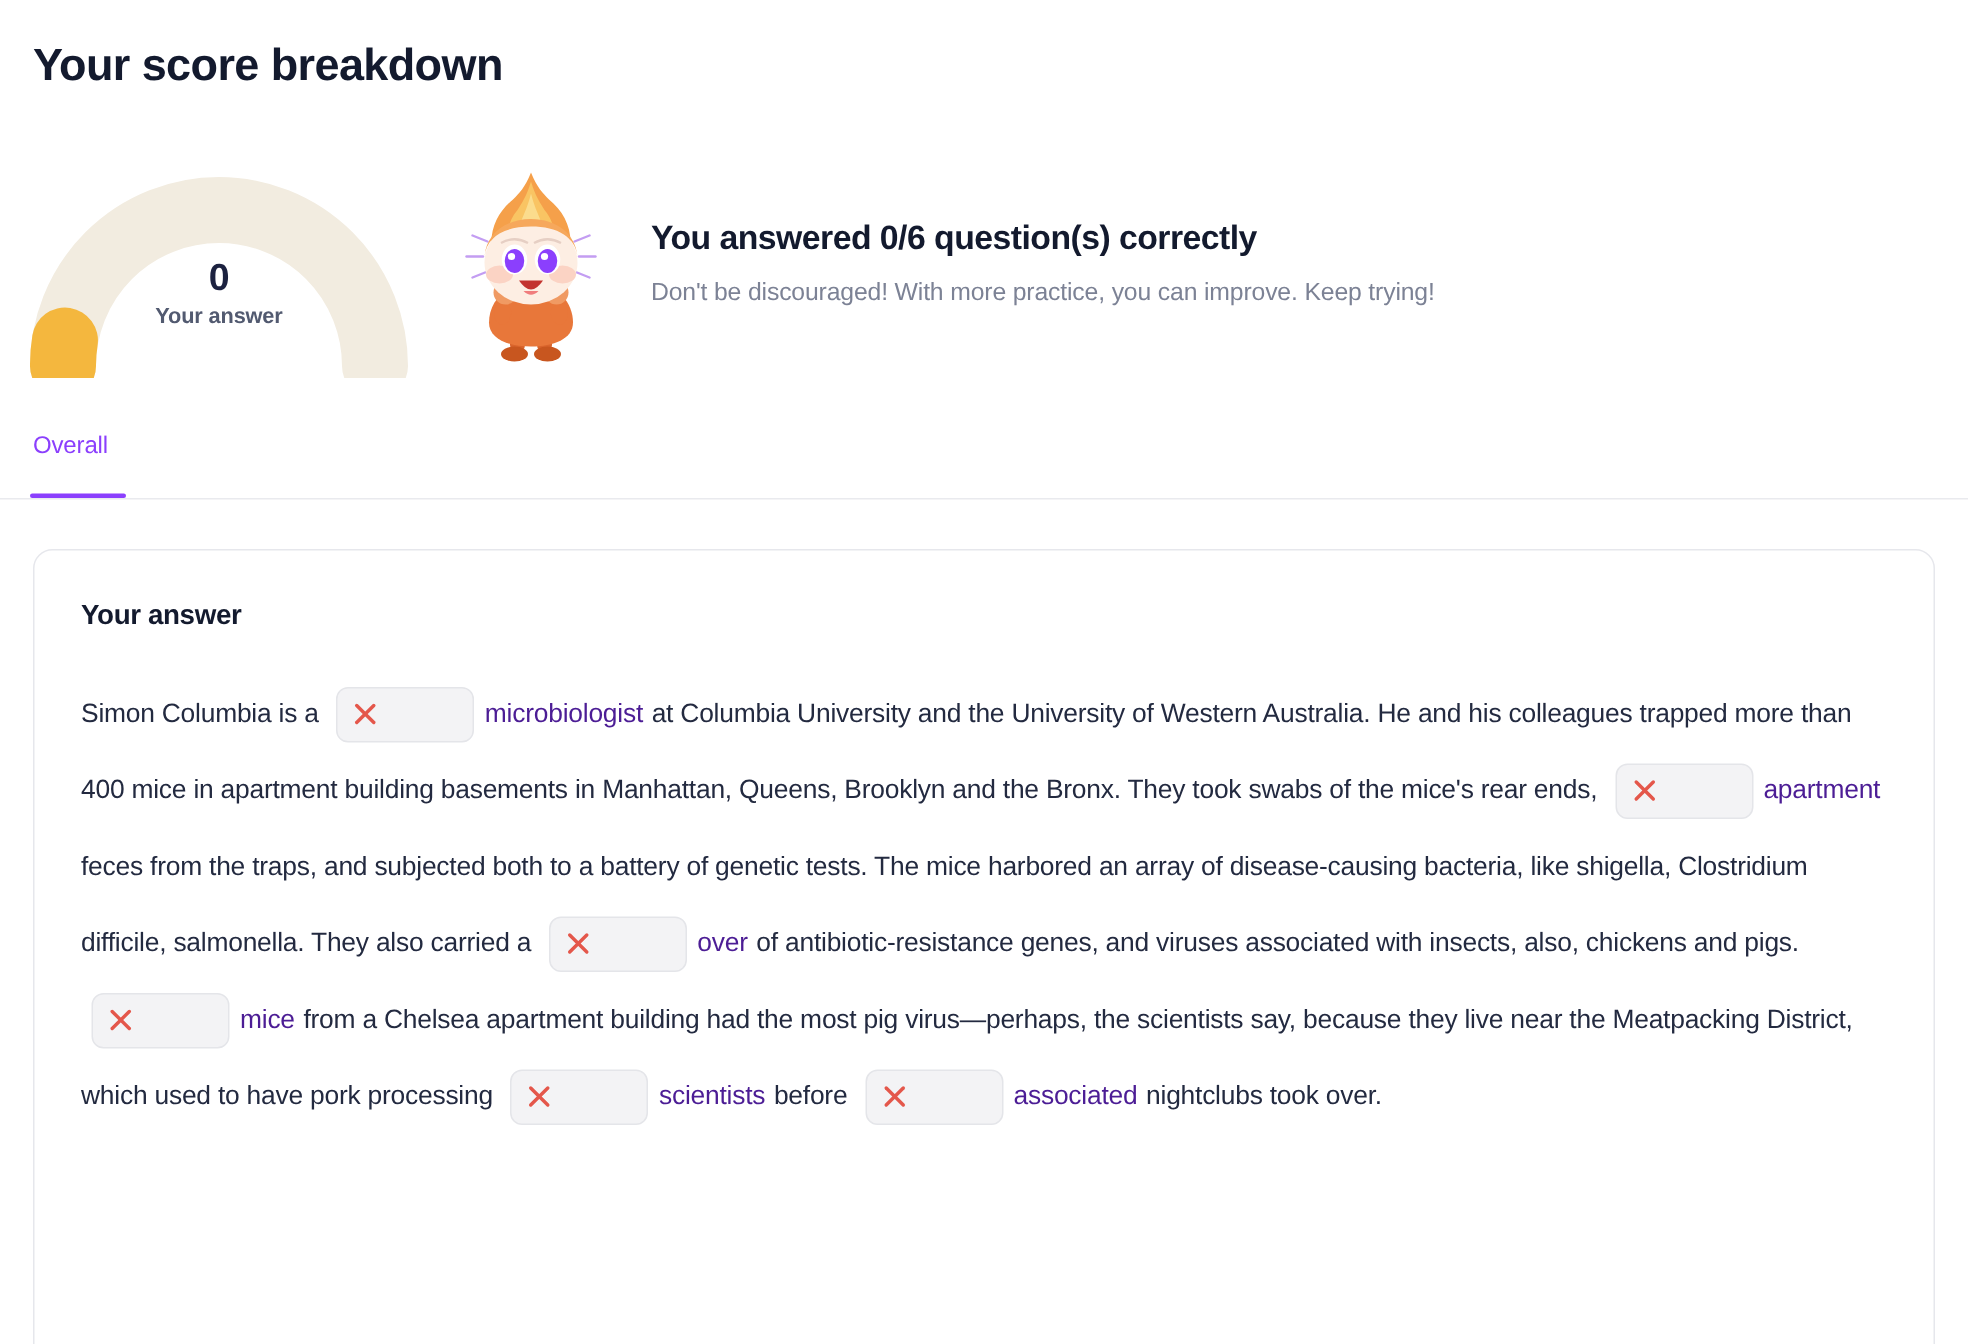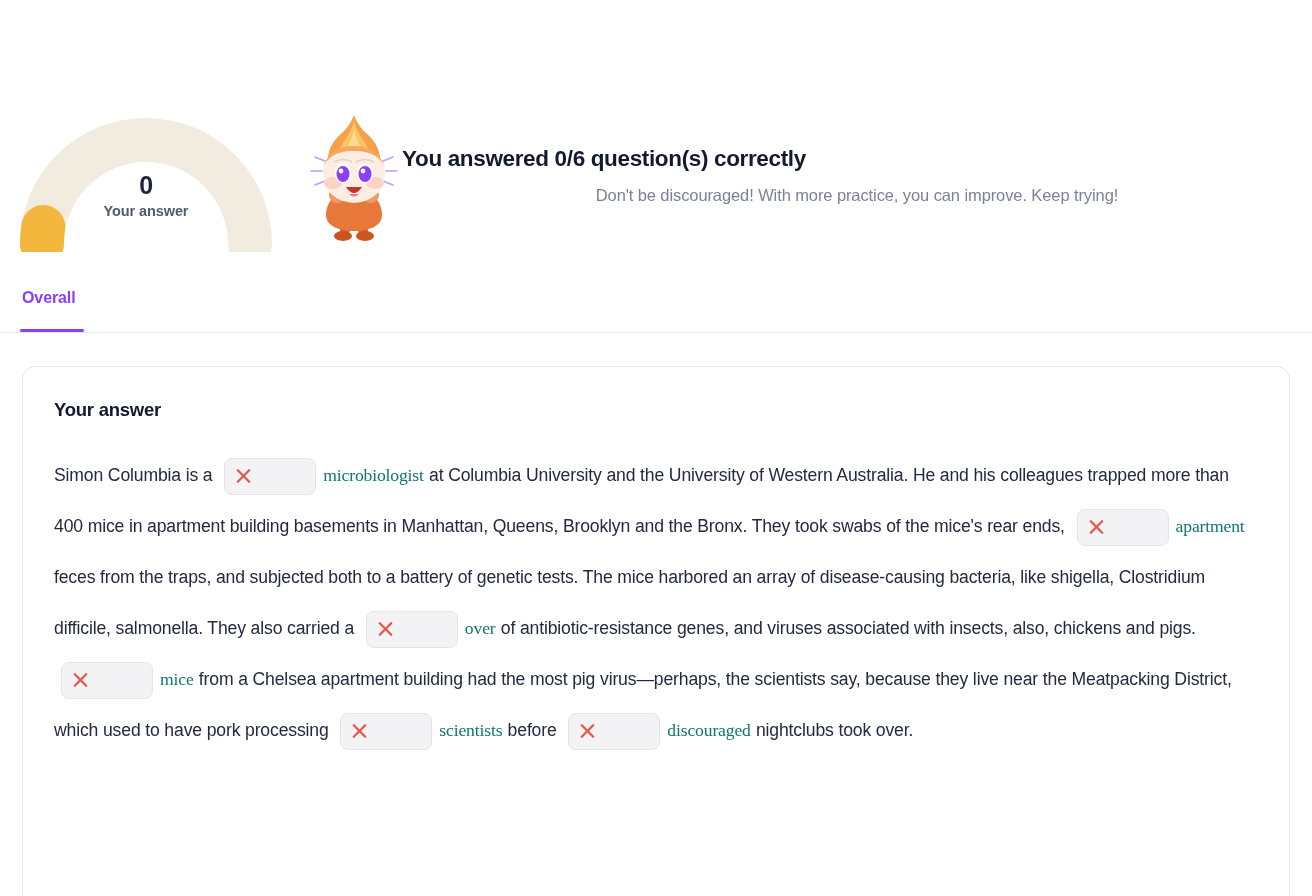--- a/index.html
+++ b/index.html
@@ -65,50 +65,50 @@
     flex: 0 0 auto;
     width: 96px;
     height: 130px;
     margin-left: 34px;
     margin-top: 9px;
   }
 
   
   .result-text {
     flex: 1 1 auto;
+    margin-left: 32px;
     margin-top: 42px;
   }
   .result-title {
     font-size: 22.5px;
     font-weight: 700;
     color: #131a2e;
     letter-spacing: -0.35px;
   }
   .result-sub {
     margin-top: 14px;
     font-size: 16.5px;
     color: #7c8295;
     letter-spacing: -0.1px;
-    text-align: center;
   }
 
   
   .tabbar {
     position: absolute;
     left: 0; top: 271px;
     width: 1312px;
     height: 62px;
     border-bottom: 1px solid #e9eaee;
   }
   .tab {
     position: absolute;
     left: 20px; top: 18px;
     padding: 0 2px 16px 2px;
     font-size: 16px;
-    font-weight: 700;
+    font-weight: 400;
     color: #8b3ffd;
     letter-spacing: -0.1px;
     cursor: pointer;
     background: none; border: none;
     font-family: inherit;
   }
   .tab-underline {
     position: absolute;
     left: 20px;
     top: 58px;
@@ -164,30 +164,30 @@
     position: absolute;
     left: 9px; top: 50%;
     transform: translateY(-50%);
     width: 19px; height: 19px;
     color: #e4574b;
     line-height: 0;
   }
   .blank .xmark svg { display:block; }
 
   .correct {
-    color: #0f766e;
+    color: #4c1d95;
     margin-right: 1px;
-    font-family: Liberation Serif, serif;
   }
 </style>
 </head>
 <body>
 
 <div class="page">
 
+  <h1 class="page-title">Your score breakdown</h1>
 
   <div class="score-header">
 
     <div class="gauge-wrap">
       <svg class="gauge-svg" width="252" height="148" viewBox="0 0 252 148">
         <path d="M 22 140 A 104 104 0 0 1 230 140" fill="none" stroke="#f2ece0" stroke-width="44" stroke-linecap="round"></path>
         <path d="M 22 140 A 104 104 0 0 1 23.3 123.0" fill="none" stroke="#f4b73e" stroke-width="44" stroke-linecap="round"></path>
       </svg>
       <div class="gauge-center">
         <div class="gauge-value">0</div>
@@ -280,16 +280,16 @@
           </span></span><span class="correct">mice </span><span class="seg">from a Chelsea apartment building had the most pig virus—perhaps, the scientists say, because they live near the Meatpacking District, which used to have pork processing </span><span class="blank"><span class="xmark">
             <svg viewBox="0 0 20 20" width="19" height="19" fill="none" stroke="currentColor" stroke-width="2.4" stroke-linecap="round">
               <line x1="4" y1="4" x2="16" y2="16"></line>
               <line x1="16" y1="4" x2="4" y2="16"></line>
             </svg>
           </span></span><span class="correct">scientists </span><span class="seg">before </span><span class="blank"><span class="xmark">
             <svg viewBox="0 0 20 20" width="19" height="19" fill="none" stroke="currentColor" stroke-width="2.4" stroke-linecap="round">
               <line x1="4" y1="4" x2="16" y2="16"></line>
               <line x1="16" y1="4" x2="4" y2="16"></line>
             </svg>
-          </span></span><span class="correct">discouraged </span><span class="seg">nightclubs took over. </span></div>
+          </span></span><span class="correct">associated </span><span class="seg">nightclubs took over. </span></div>
   </div>
 
 </div>
 
 </body></html>

